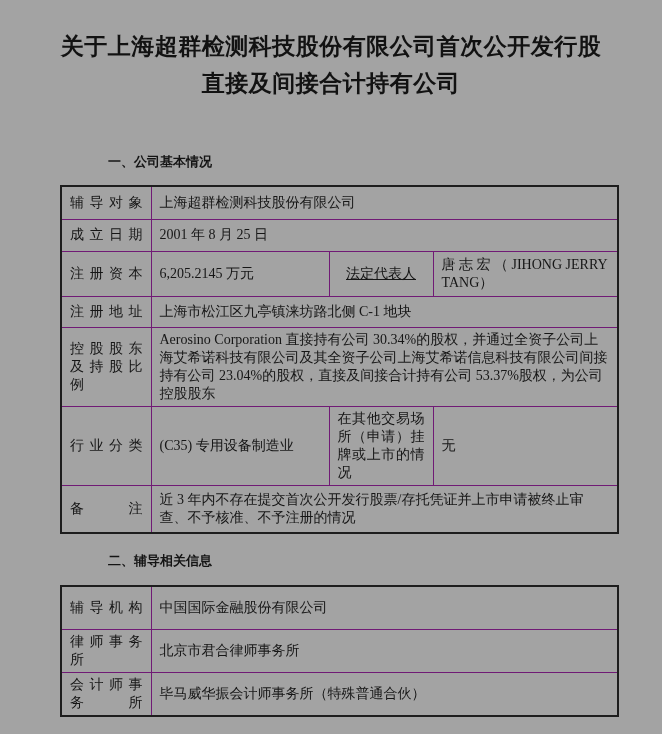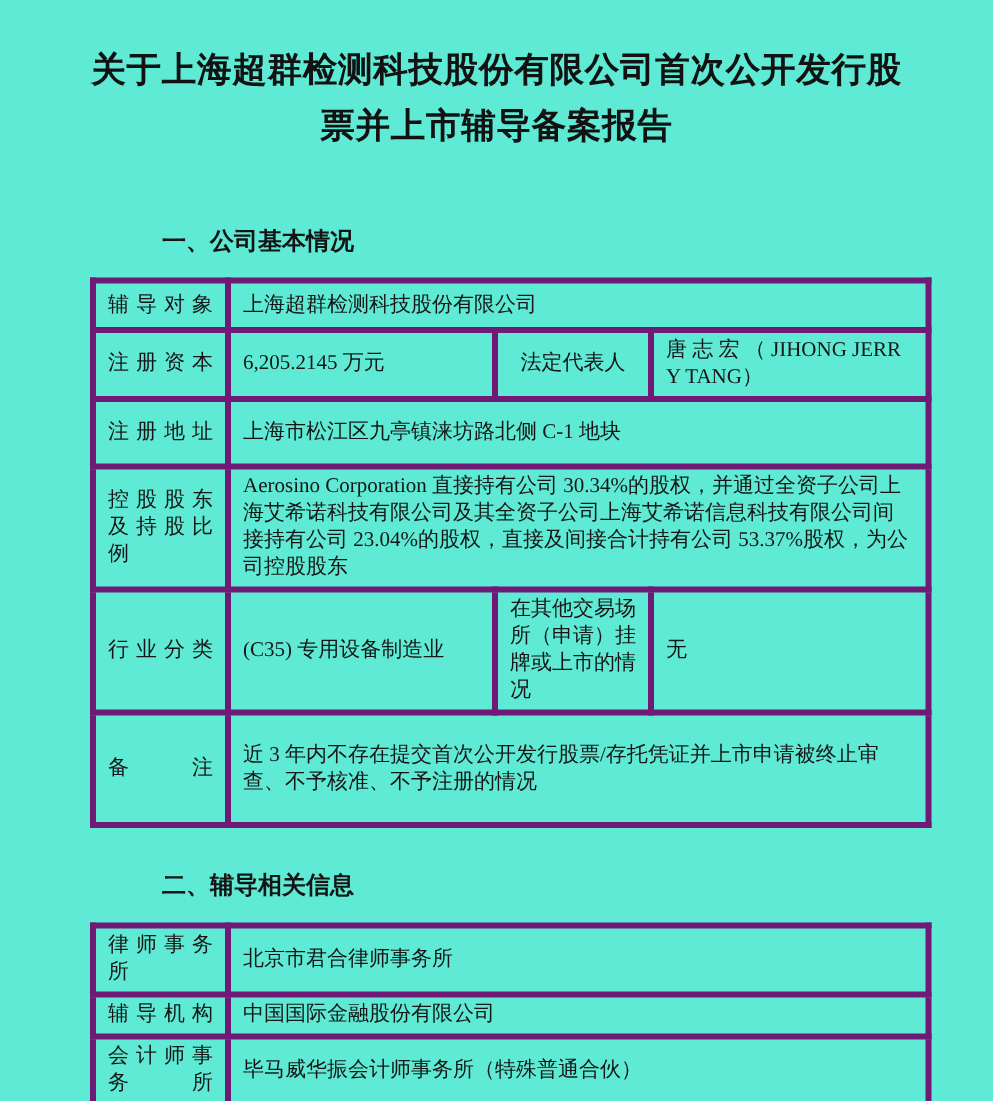--- a/index.html
+++ b/index.html
@@ -6,74 +6,75 @@
     margin: 0;
     padding: 0;
     background: #ffffff;
     width: 662px;
     height: 734px;
     overflow: hidden;
   }
   .page {
     width: 662px;
     height: 734px;
-    background: #5eead4;
+    background: #a3a3a3;
     color: #161616;
     box-sizing: border-box;
     padding-top: 28px;
     font-family: "Liberation Serif", "DejaVu Serif", serif;
   }
   .title {
     width: 562px;
     margin: 0 auto;
     text-align: center;
     font-family: "Liberation Sans", "DejaVu Sans", sans-serif;
     font-weight: bold;
     font-size: 23px;
     line-height: 37px;
     color: #121212;
     letter-spacing: 0.5px;
   }
   .section-heading {
     margin: 49px 0 12px 108px;
     font-family: Liberation Serif, serif;
     font-weight: bold;
-    font-size: 16px;
+    font-size: 13px;
     line-height: 22px;
     color: #141414;
   }
   .section-heading.second {
-    margin-top: 28px;
+    margin-top: 16px;
     margin-bottom: 13px;
   }
   table.info {
     border-collapse: collapse;
     table-layout: fixed;
     margin-left: 60px;
     width: 557px;
     font-size: 14px;
     border: 2px solid #1d1d1d;
   }
   table.info td {
-    border: 4px solid #701a75;
+    border: 1px solid #701a75;
     padding: 3px 8px;
     line-height: 18px;
     vertical-align: middle;
     word-break: break-all;
     overflow: hidden;
   }
   td.lbl {
     text-align: justify;
     text-align-last: justify;
     -moz-text-align-last: justify;
   }
   td.ctr {
     text-align: center;
     text-align-last: center;
     padding: 3px 4px;
+    text-decoration: underline;
   }
   td.mid-lbl {
     text-align: justify;
     padding: 3px 7px;
     font-family: Liberation Serif, serif;
   }
   td.val {
     text-align: left;
     padding-left: 10px;
   }
@@ -90,36 +91,40 @@
   #t2 tr:nth-child(3) { height: 41px; }
   #t2 tr:nth-child(4) { height: 39px; }
 </style>
 </head>
 <body>
 
 <div class="page">
 
   <div class="title">
     <div>关于上海超群检测科技股份有限公司首次公开发行股</div>
-    <div>票并上市辅导备案报告</div>
+    <div>直接及间接合计持有公司</div>
   </div>
 
   <div class="section-heading">一、公司基本情况</div>
 
   <table class="info" id="t1">
     <colgroup>
       <col style="width:90px">
         <col style="width:178px">
         <col style="width:104px">
         <col style="width:185px">
     </colgroup>
     <tbody>
         <tr>
       <td class="lbl">辅 导 对 象</td>
       <td class="val" colspan="3">上海超群检测科技股份有限公司</td>
+    </tr>
+    <tr>
+      <td class="lbl">成 立 日 期</td>
+      <td class="val" colspan="3">2001 年 8 月 25 日</td>
     </tr>
     <tr>
       <td class="lbl">注 册 资 本</td>
       <td class="val">6,205.2145 万元</td>
       <td class="ctr">法定代表人</td>
       <td class="val">唐 志 宏 （ JIHONG JERRY TANG）</td>
     </tr>
     <tr>
       <td class="lbl">注 册 地 址</td>
       <td class="val" colspan="3">上海市松江区九亭镇涞坊路北侧 C-1 地块</td>
@@ -143,26 +148,26 @@
 
   <div class="section-heading second">二、辅导相关信息</div>
 
   <table class="info" id="t2">
     <colgroup>
       <col style="width:90px">
         <col style="width:467px">
     </colgroup>
     <tbody>
     <tr>
+      <td class="lbl">辅 导 机 构</td>
+      <td class="val">中国国际金融股份有限公司</td>
+    </tr>
+    <tr>
       <td class="lbl">律 师 事 务 所</td>
       <td class="val">北京市君合律师事务所</td>
-    </tr>
-    <tr>
-      <td class="lbl">辅 导 机 构</td>
-      <td class="val">中国国际金融股份有限公司</td>
     </tr>
     <tr>
       <td class="lbl">会 计 师 事 务 所</td>
       <td class="val">毕马威华振会计师事务所（特殊普通合伙）</td>
     </tr>
   </tbody>
     </table>
 
 </div>
 

